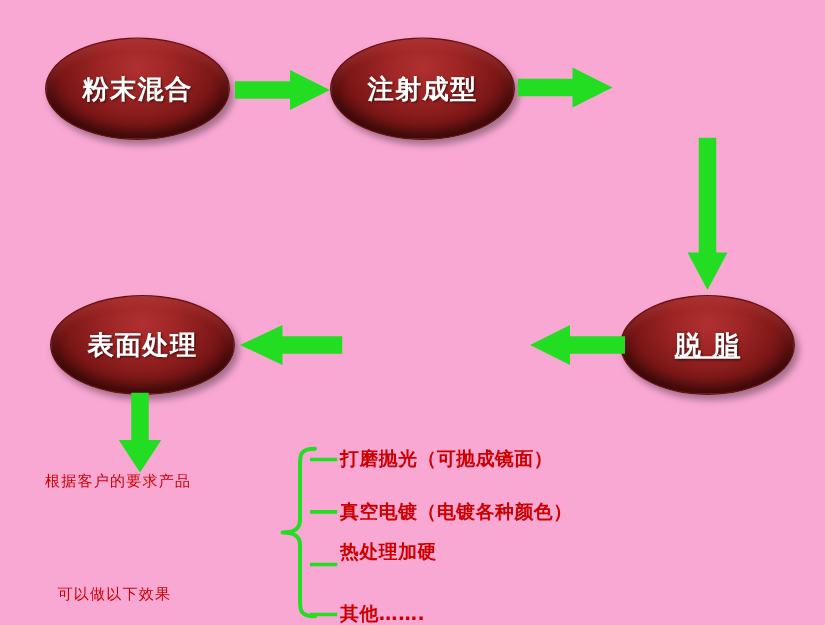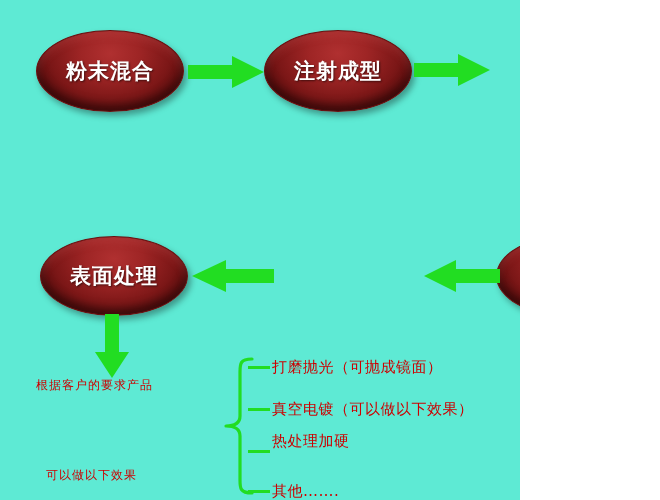--- a/index.html
+++ b/index.html
@@ -2,24 +2,24 @@
 <html><head>
 <meta charset="utf-8">
 <style>
   html, body {
     margin: 0;
     padding: 0;
     background: #ffffff;
   }
   #canvas {
     position: relative;
-    width: 520px;
+    width: 660px;
     height: 500px;
     overflow: hidden;
-    background: #5eead4;
+    background: #f9a8d4;
     font-family: "DejaVu Sans", "Liberation Sans", sans-serif;
   }
   .node {
     position: absolute;
     display: flex;
     align-items: center;
     justify-content: center;
     border-radius: 50%;
     color: #ffffff;
     font-size: 21px;
@@ -46,21 +46,21 @@
     color: #cc0000;
     font-size: 12px;
     font-weight: normal;
     white-space: nowrap;
     letter-spacing: 1px;
   }
   .opt {
     position: absolute;
     color: #cc0000;
     font-size: 15px;
-    font-weight: normal;
+    font-weight: bold;
     white-space: nowrap;
     letter-spacing: 0.5px;
   }
 </style>
 </head>
 <body>
 
 <div id="canvas">
 
   <div class="node" style="left:36px; top:30px; width:148px; height:82px;">
@@ -145,21 +145,21 @@
         <rect x="0" y="0" width="22" height="3" fill="#22dd22"></rect>
       </svg>
   </div>
   <div class="opt" style="left:272px; top:358px;">打磨抛光（可抛成镜面）</div>
 
   <div class="arrow" style="left:248px; top:408px; width:22px; height:4px;">
     <svg width="22" height="4" viewBox="0 0 22 4">
         <rect x="0" y="0" width="22" height="3" fill="#22dd22"></rect>
       </svg>
   </div>
-  <div class="opt" style="left:272px; top:400px;">真空电镀（可以做以下效果）</div>
+  <div class="opt" style="left:272px; top:400px;">真空电镀（电镀各种颜色）</div>
 
   <div class="arrow" style="left:248px; top:450px; width:22px; height:4px;">
     <svg width="22" height="4" viewBox="0 0 22 4">
         <rect x="0" y="0" width="22" height="3" fill="#22dd22"></rect>
       </svg>
   </div>
   <div class="opt" style="left:272px; top:432px;">热处理加硬</div>
 
   <div class="arrow" style="left:248px; top:490px; width:22px; height:4px;">
     <svg width="22" height="4" viewBox="0 0 22 4">

